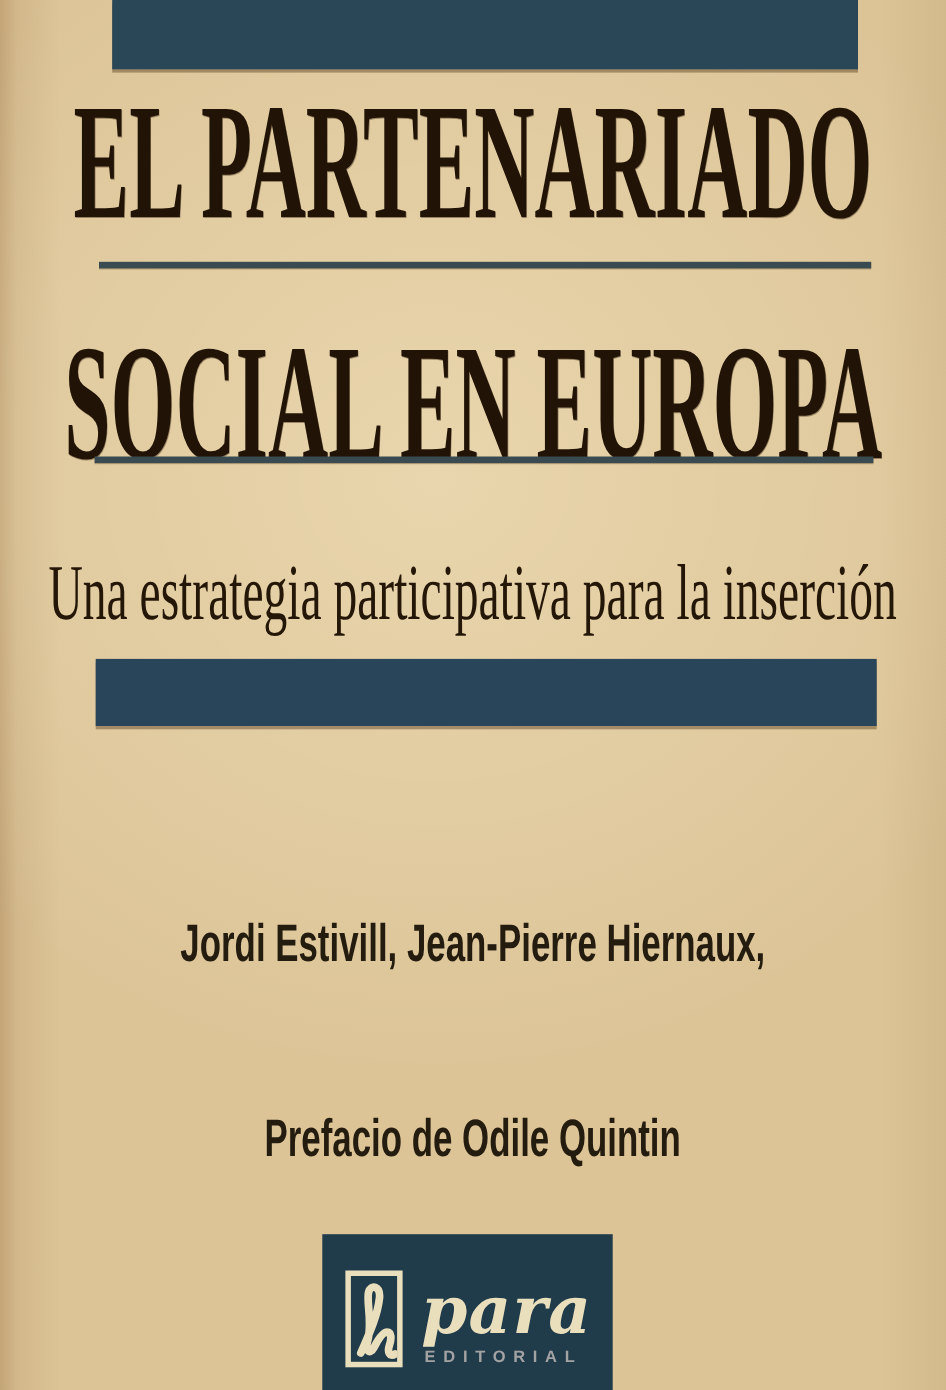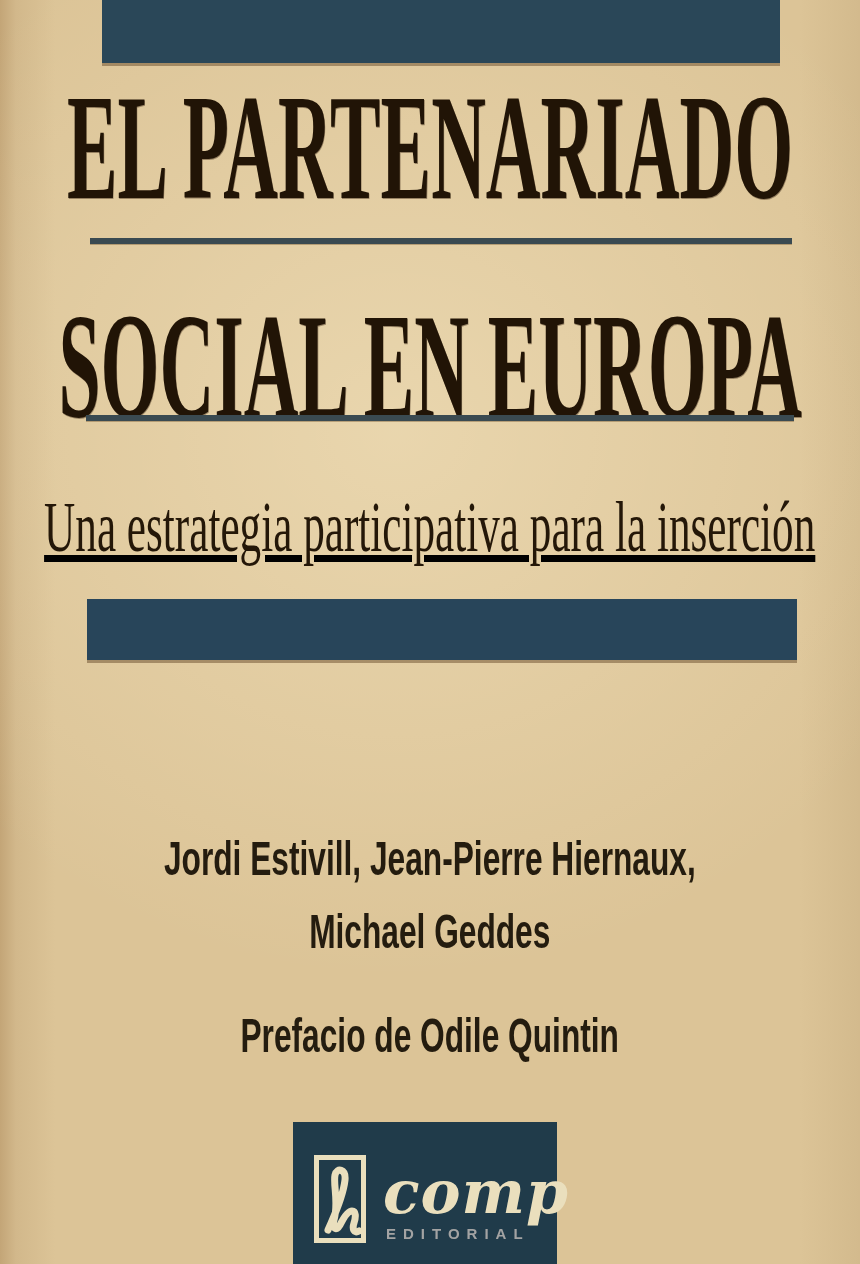--- a/index.html
+++ b/index.html
@@ -27,21 +27,21 @@
 
   .title-row{height:150px;}
   .title-row>span{
     font:700 150px/1 "Liberation Serif",serif;
     color:#211406;
     transform:scaleX(.505);
     text-shadow:1px 1px 0 rgba(40,20,5,.4);
   }
   .t1{top:72px;align-items:flex-end;} .t2{top:263px;margin-top:28px;}
 
-  .sub-row{top:491px;height:72px;text-decoration:underline;}
+  .sub-row{top:503px;height:72px;}
   .sub-row>span{
     font:400 72px/1 "Liberation Serif",serif;
     color:#241708;
     transform:scaleX(.60);
   }
 
   .bold-row>span{
     font:700 48px/1 "Liberation Sans",sans-serif;
     color:#241c0f;
     transform:scaleX(.66);
@@ -94,38 +94,35 @@
   <div class="row sub-row">
     <span>Una estrategia participativa para la inserción</span>
   </div>
 
   <div class="band band-mid"></div>
 
 
   <div class="row bold-row auth1-row">
     <span>Jordi Estivill, Jean-Pierre Hiernaux,</span>
   </div>
-  <div class="row bold-row auth2-row">
-    <span>Michael Geddes</span>
-  </div>
 
   <div class="row bold-row pref-row">
     <span>Prefacio de Odile Quintin</span>
   </div>
 
   <div class="publisher">
     <div class="logo-frame">
       <svg width="42" height="78" viewBox="0 0 42 78">
         <path d="M 9 70
                  C 15 56, 24 38, 26 20
                  C 27 9, 18 7, 16 15
                  C 14 25, 20 42, 15 60
                  C 13 68, 17 72, 21 65
                  C 25 57, 29 51, 33 51
                  C 37 51, 37 57, 35 63
                  C 33 69, 35 74, 40 71" fill="none" stroke="#eadfbd" stroke-width="7" stroke-linecap="round" stroke-linejoin="round"></path>
       </svg>
     </div>
-    <div class="pub-name">comp</div>
+    <div class="pub-name">para</div>
     <div class="pub-tag">EDITORIAL</div>
   </div>
 
 </div>
 
 </body></html>

